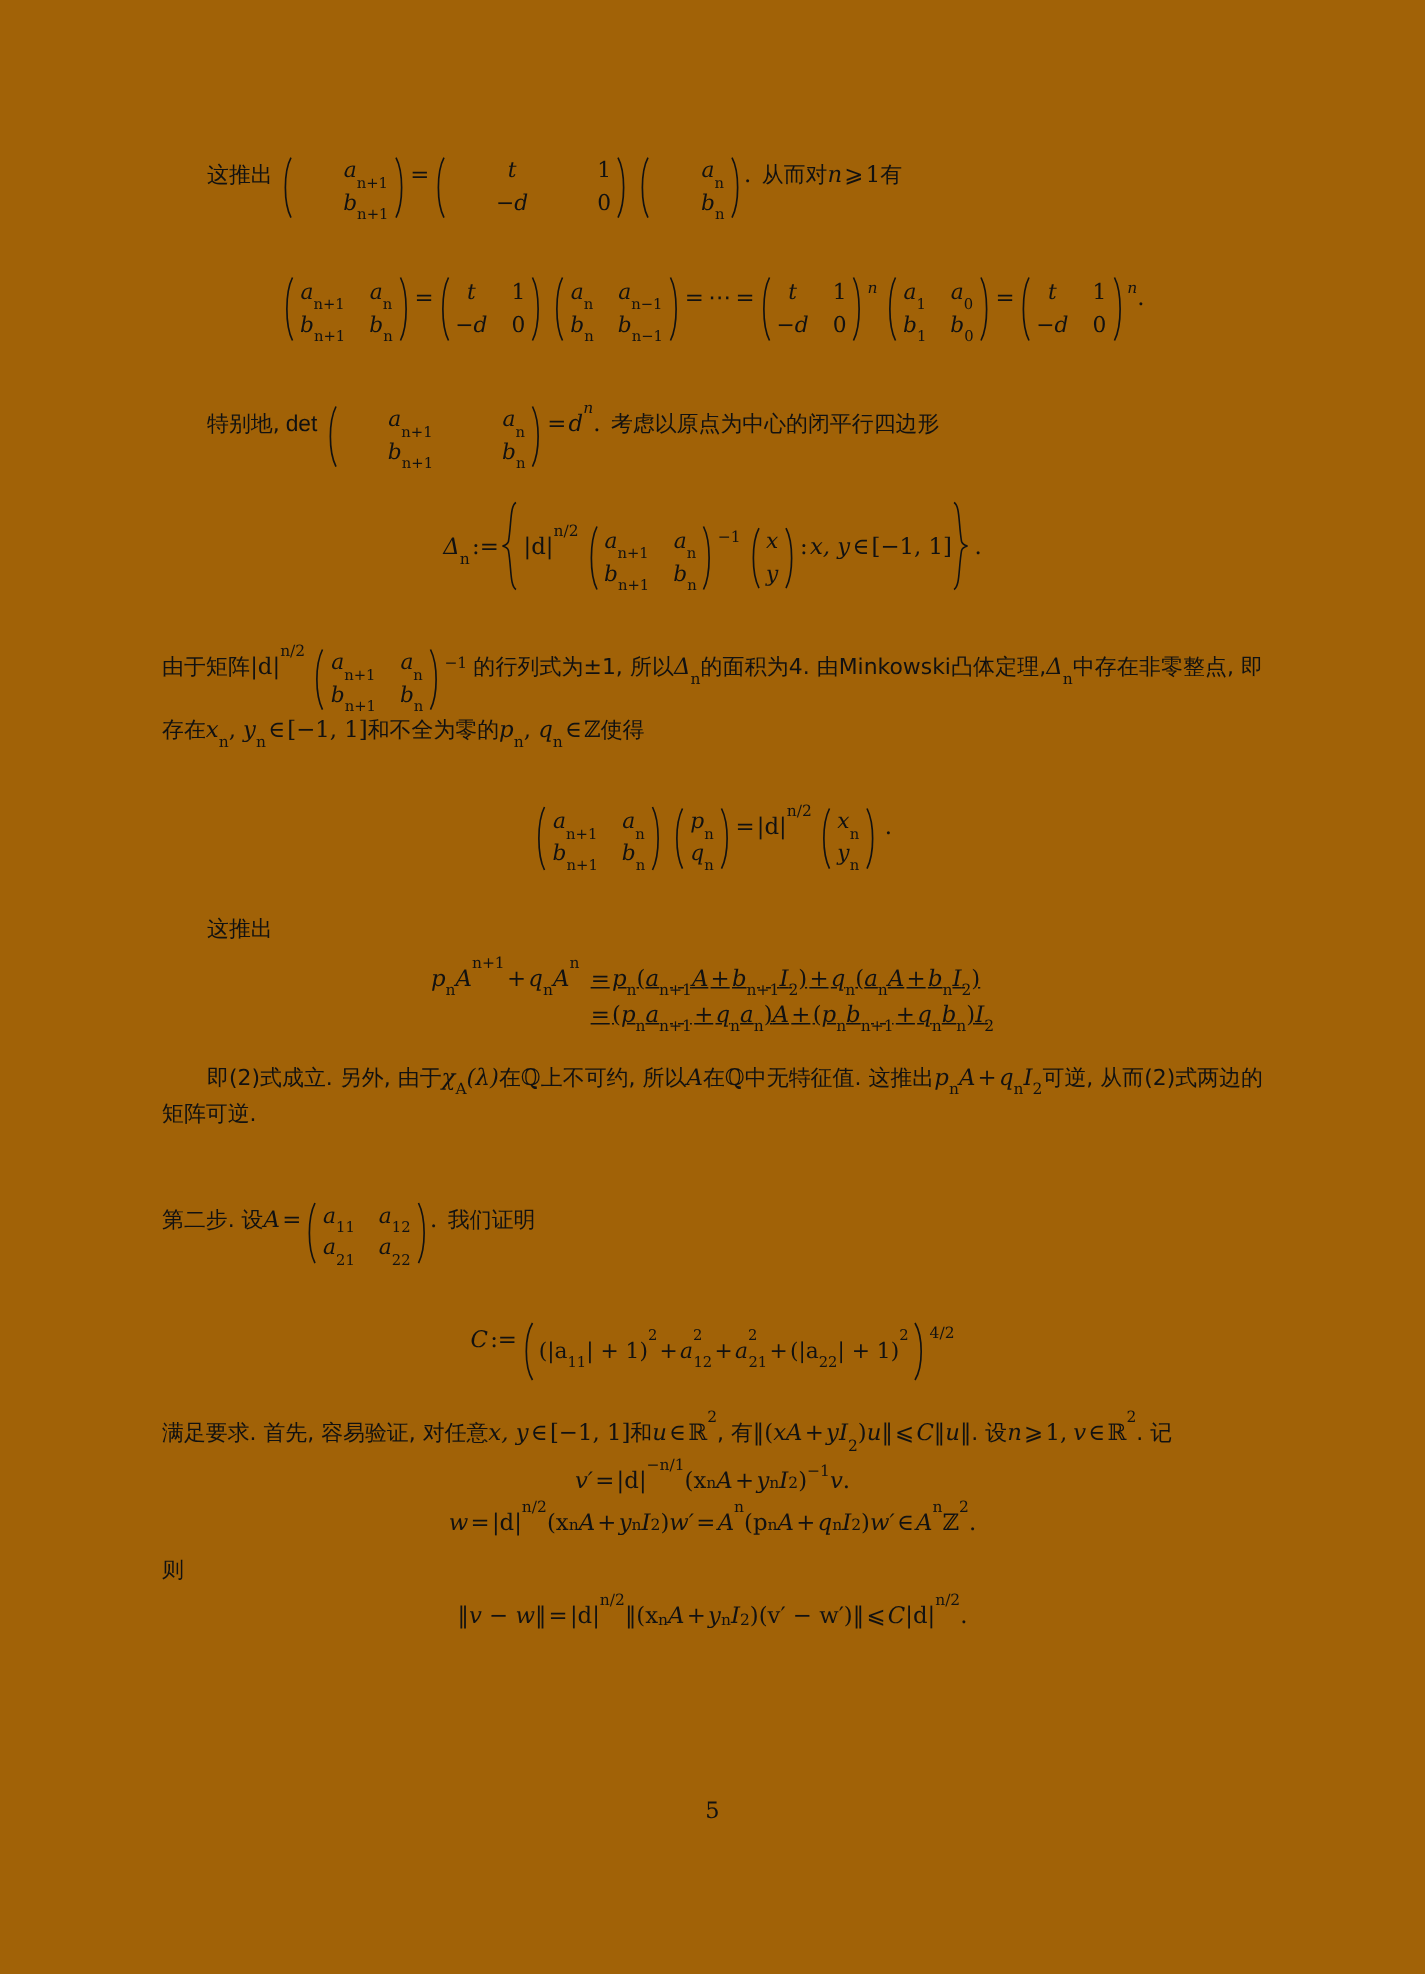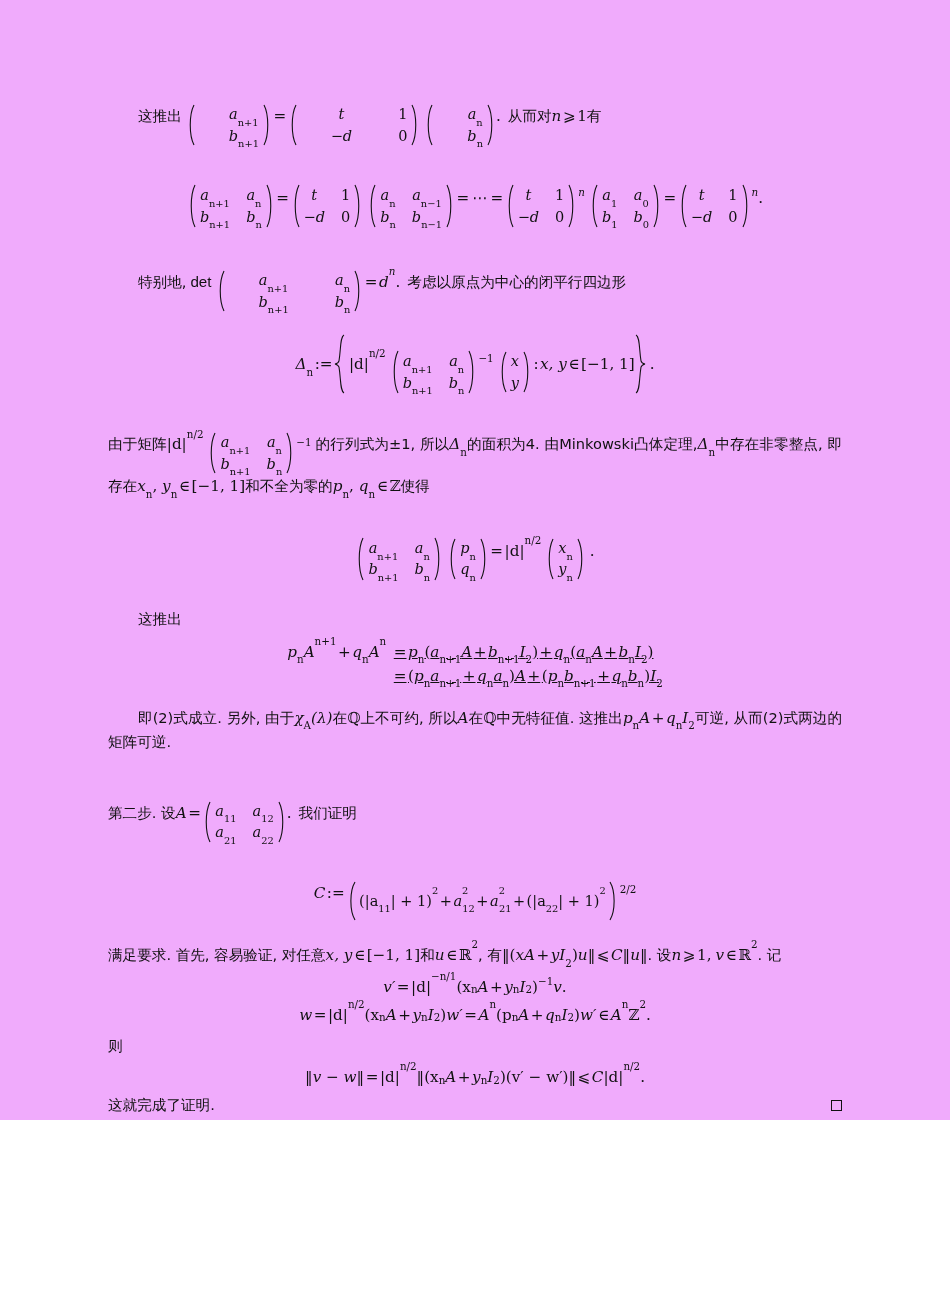--- a/index.html
+++ b/index.html
@@ -8,22 +8,22 @@
     background: #ffffff;
   }
   body {
     font-family: "DejaVu Serif", "Liberation Serif", serif;
     color: #111111;
     -webkit-font-smoothing: antialiased;
   }
   .page {
     position: relative;
     width: 950px;
-    height: 1120px;
-    background: #f0abfc;
+    height: 1316px;
+    background: #a16207;
     overflow: hidden;
     box-sizing: border-box;
   }
   .content {
     position: absolute;
     left: 108px;
     top: 88px;
     width: 734px;
   }
 
@@ -588,21 +588,21 @@
           <span class="mcells c1" style="padding:2px 3px;">
             <span class="cell">
               <span class="mn">(|a</span><sub>11</sub><span class="mn">| + 1)</span><sup>2</sup><span class="mo">+</span><i class="mi">a</i><sup>2</sup><sub style="margin-left:-6px">12</sub><span class="mo">+</span><i class="mi">a</i><sup>2</sup><sub style="margin-left:-6px">21</sub><span class="mo">+</span><span class="mn">(|a</span><sub>22</sub><span class="mn">| + 1)</span><sup>2</sup>
             </span>
           </span>
           <span class="bigparen">
               <svg viewBox="0 0 10 40" preserveAspectRatio="none">
                 <path d="M1 1 C6.5 10, 6.5 30, 1 39" fill="none" stroke="#111" stroke-width="1.1"></path>
               </svg>
             </span>
-          <span class="msup">2/2</span>
+          <span class="msup">4/2</span>
         </span>
       </span>
     </div>
 
     <div class="spacer-sm"></div>
 
     <div class="para">
       <span class="cjk">满足要求. 首先, 容易验证, 对任意</span><span class="mi" style="font-style:italic">x, y</span><span class="mo">∈</span><span class="mn">[−1, 1]</span><span class="cjk">和</span><i class="mi">u</i><span class="mo">∈</span><span class="nowrap"><span class="bb">ℝ</span><sup>2</sup></span><span class="cjk">, 有</span><span class="mn"><span class="mn">‖(</span><i class="mi">x</i><i class="mi">A</i><span class="mo">+</span><i class="mi">y</i><i class="mi">I</i><sub>2</sub><span class="mn">)</span><i class="mi">u</i><span class="mn">‖</span></span><span class="mo">⩽</span><span><i class="mi">C</i><span class="mn">‖</span><i class="mi">u</i><span class="mn">‖</span></span><span class="cjk">. 设</span><i class="mi">n</i><span class="mo">⩾</span><span class="mn">1,</span><span class="gap-s"></span><i class="mi">v</i><span class="mo">∈</span><span class="nowrap"><span class="bb">ℝ</span><sup>2</sup></span><span class="cjk">. 记</span>
     </div>
 
@@ -678,21 +678,17 @@
           <i class="mi">I</i>
           <sub>2</sub>
           <span class="mn">)(v′ − w′)‖</span>
         <span class="mo">⩽</span>
         <i class="mi">C</i>
           <span class="nowrap"><span class="mn">|d|</span><sup>n/2</sup></span>
           <span class="mn">.</span>
       </span>
     </div>
 
-    <div class="qed-line">
-      <span class="cjk">这就完成了证明.</span>
-      <span class="qed-box"></span>
-    </div>
 
   </div>
 
   <div class="pagenum">5</div>
 </div>
 
 </body></html>

